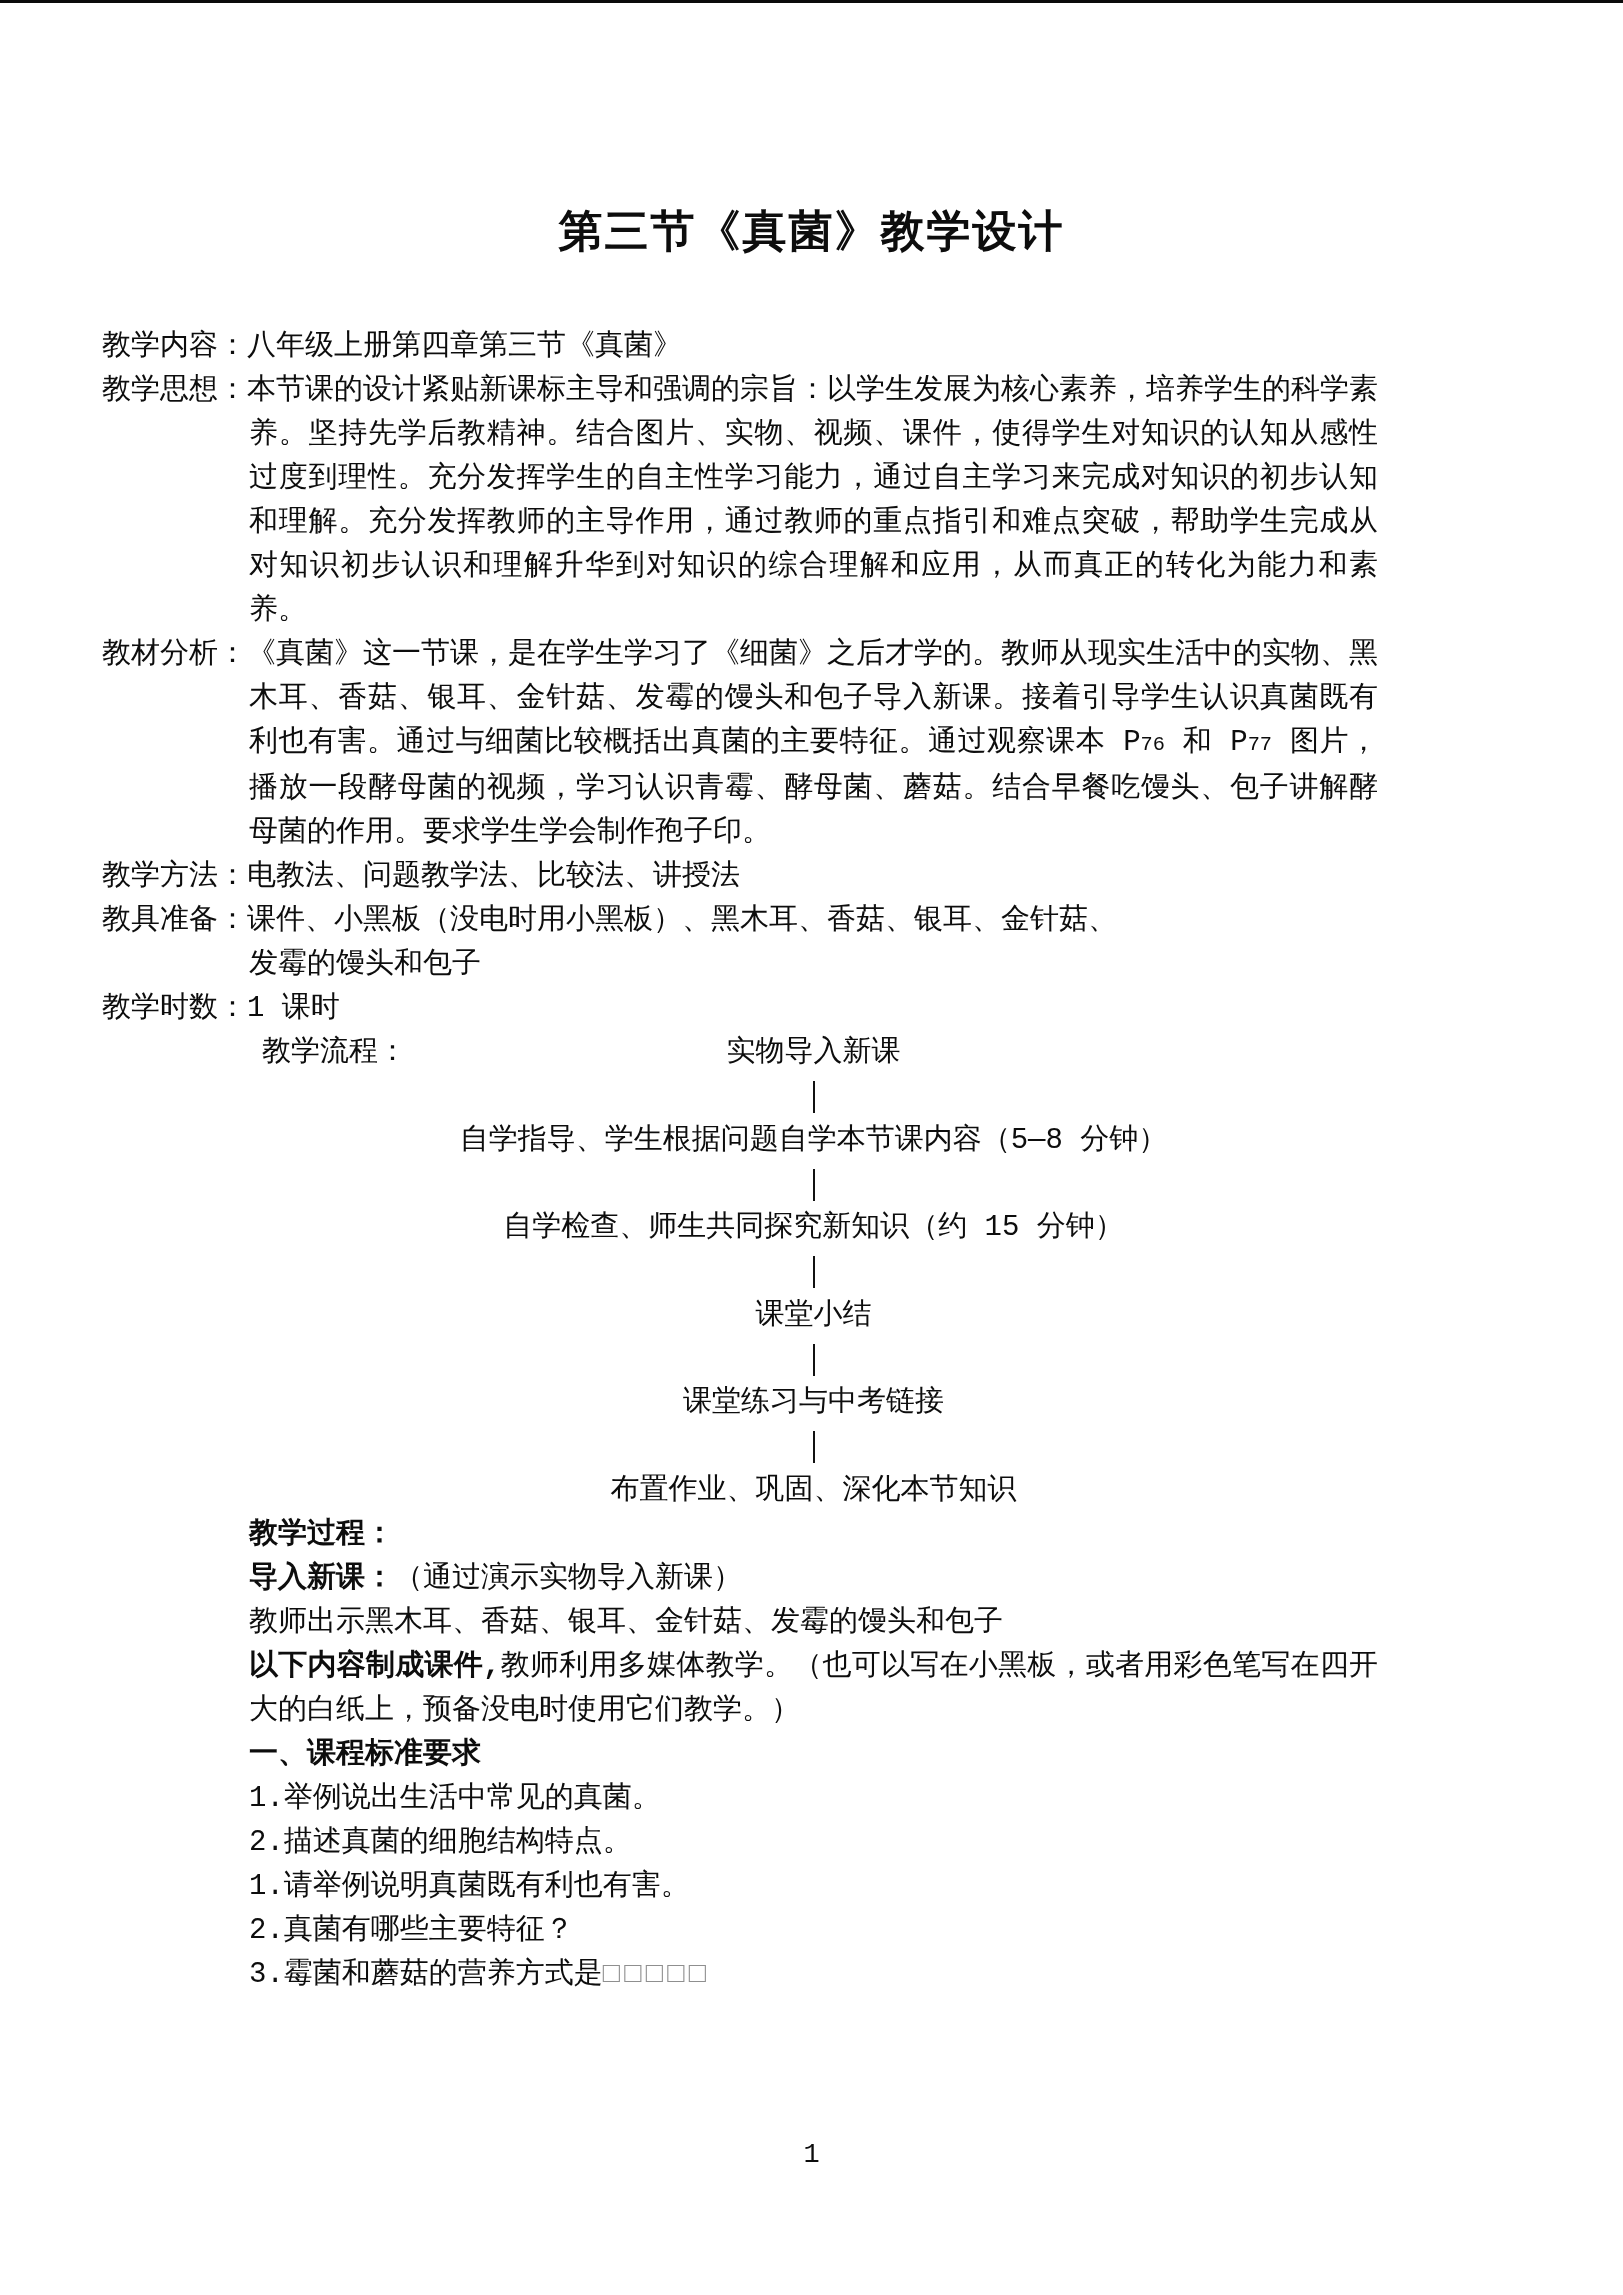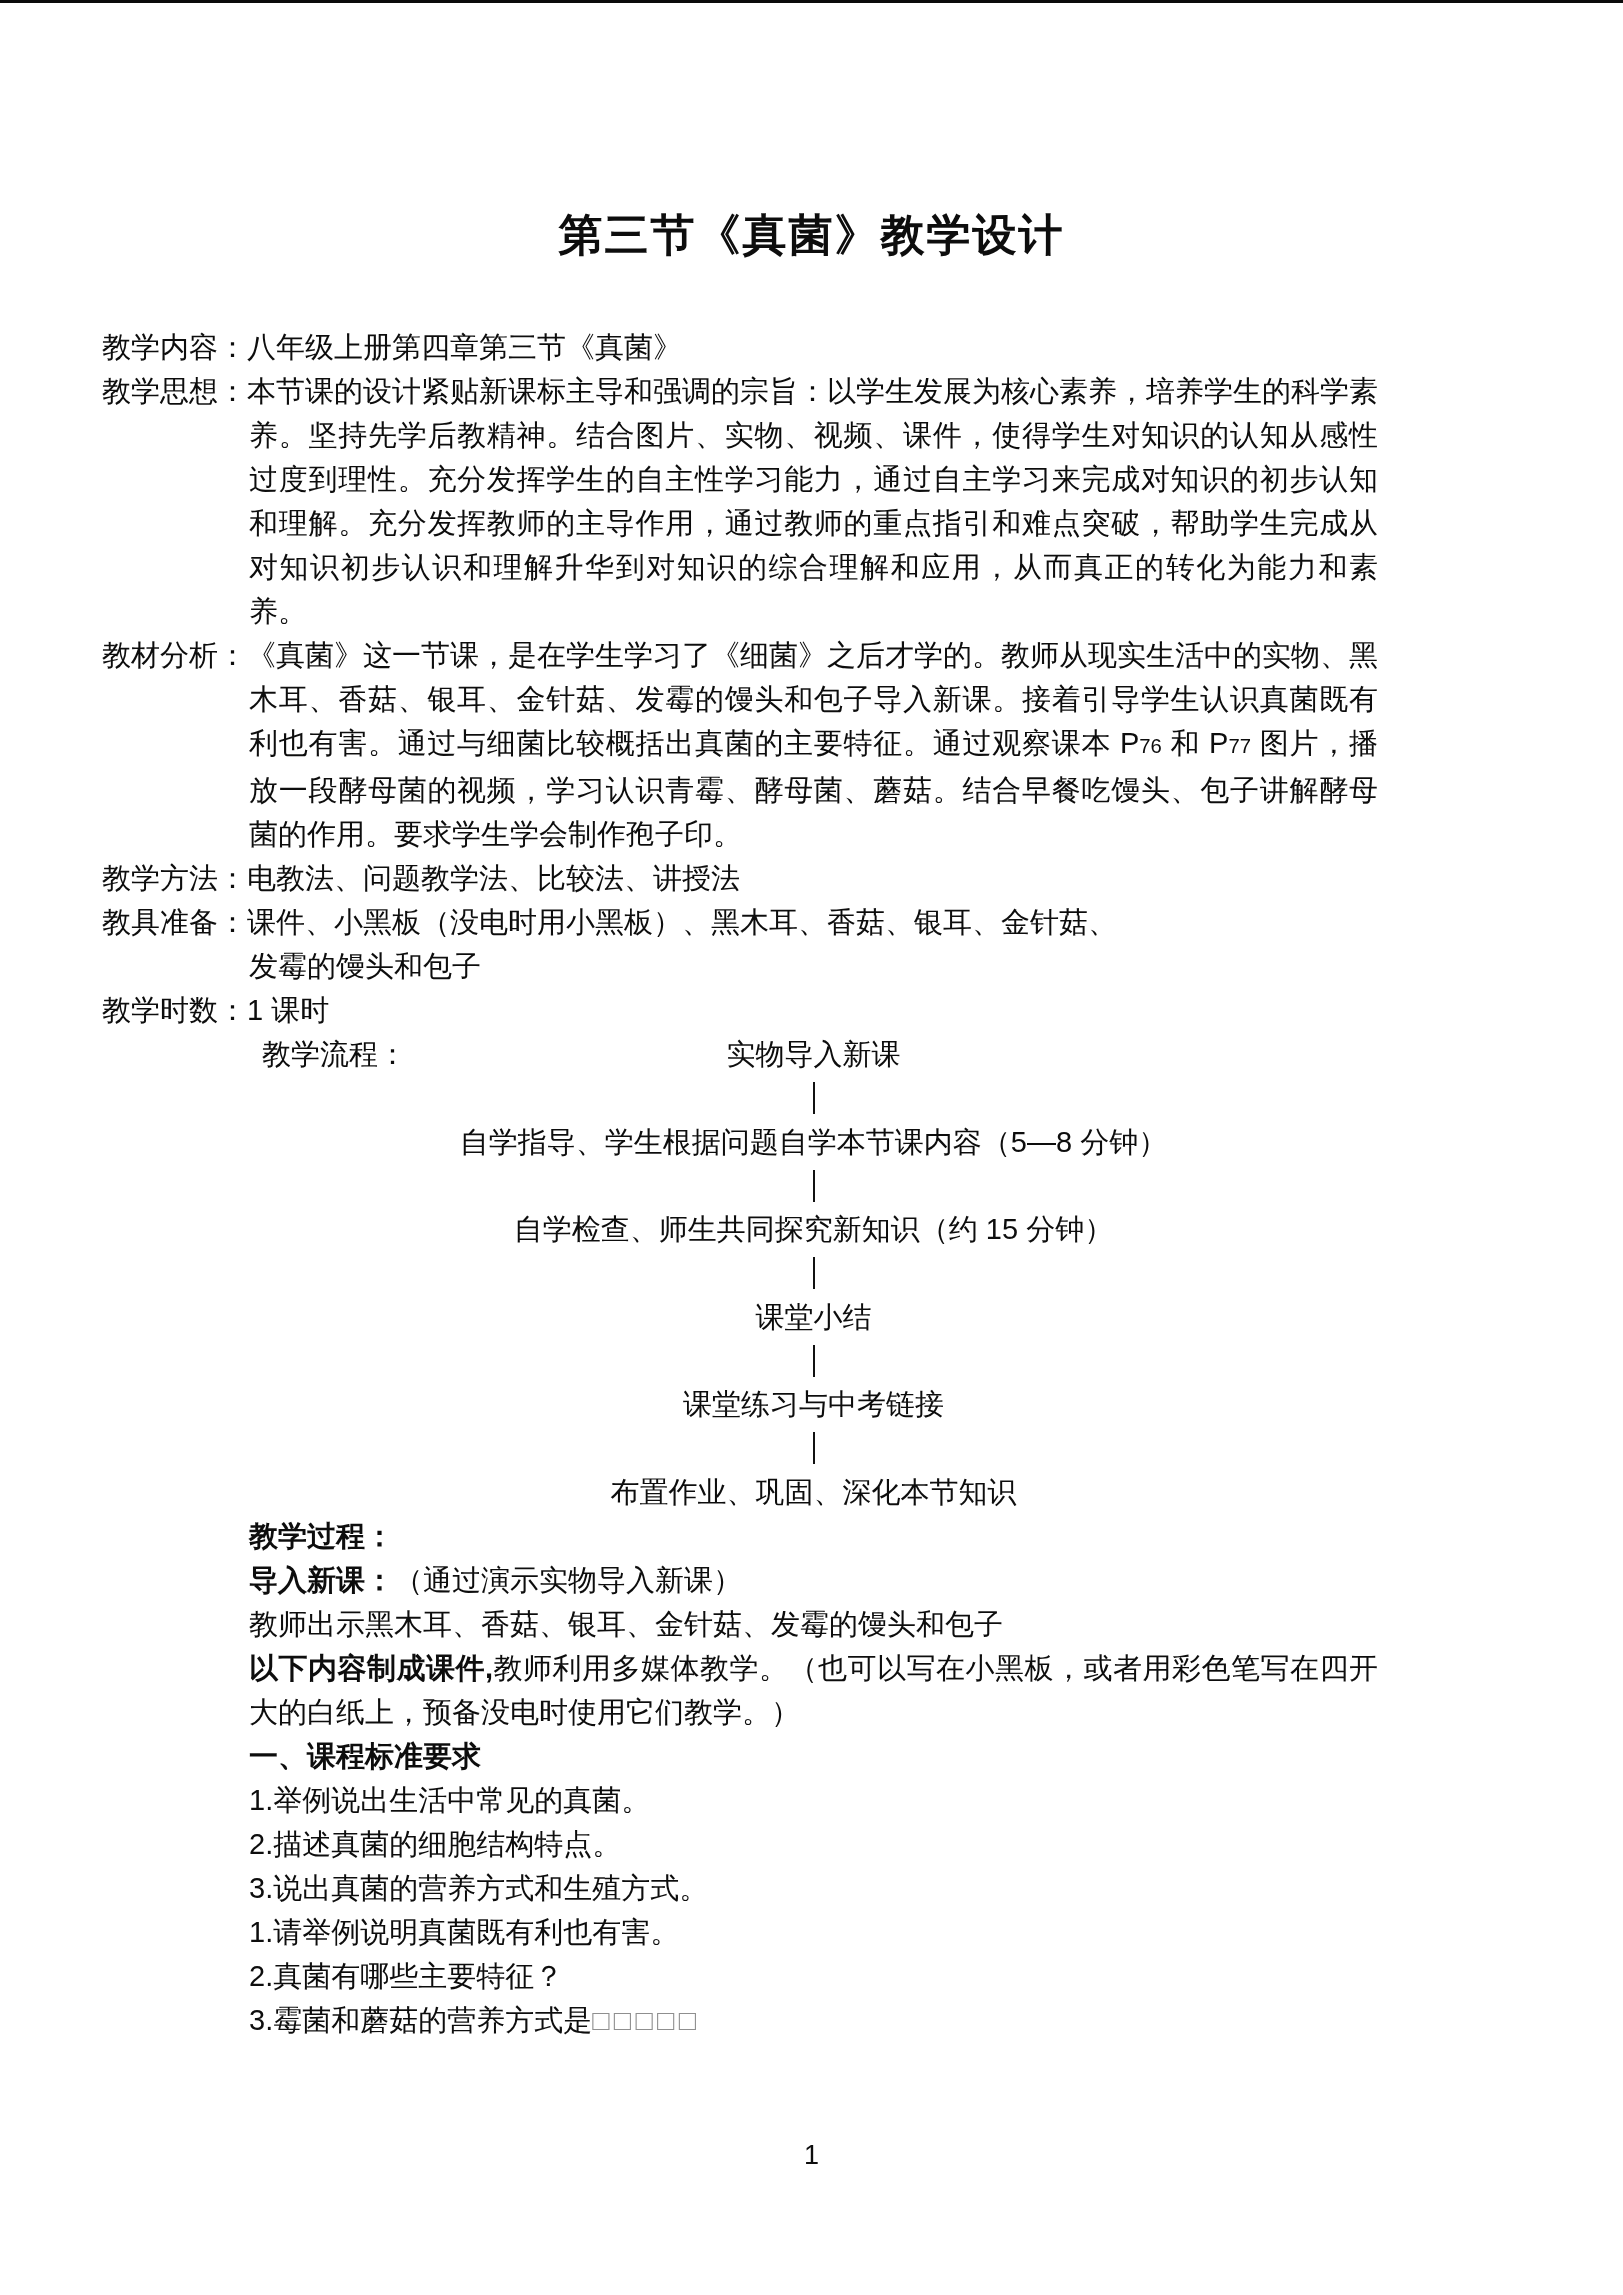--- a/index.html
+++ b/index.html
@@ -6,21 +6,21 @@
     margin: 0;
     padding: 0;
     background: #ffffff;
   }
   .page {
     position: relative;
     width: 1623px;
     height: 2295px;
     background: #ffffff;
     overflow: hidden;
-    font-family: Liberation Sans, sans-serif;
+    font-family: Liberation Mono, monospace;
     color: #0d0d0d;
   }
   .top-edge {
     position: absolute;
     top: 0;
     left: 0;
     width: 100%;
     height: 2.7px;
     background: #0a0a0a;
   }
@@ -138,21 +138,20 @@
 
     <p><span class="b">导入新课：</span><span>（通过演示实物导入新课）</span></p>
 
     <p>教师出示黑木耳、香菇、银耳、金针菇、发霉的馒头和包子</p>
 
     <p><span class="b">以下内容制成课件,</span><span>教师利用多媒体教学。（也可以写在小黑板，或者用彩色笔写在四开大的白纸上，预备没电时使用它们教学。）</span></p>
 
     <p class="b">一、课程标准要求</p>
     <p>1.举例说出生活中常见的真菌。</p>
     <p>2.描述真菌的细胞结构特点。</p>
-    <p>3.说出真菌的营养方式和生殖方式。</p>
 
     <p>1.请举例说明真菌既有利也有害。</p>
     <p>2.真菌有哪些主要特征？</p>
     <p><span>3.霉菌和蘑菇的营养方式是</span><span class="blanks">□□□□□</span></p>
 
   </div>
 
   <div class="page-number">1</div>
 
 </div>

